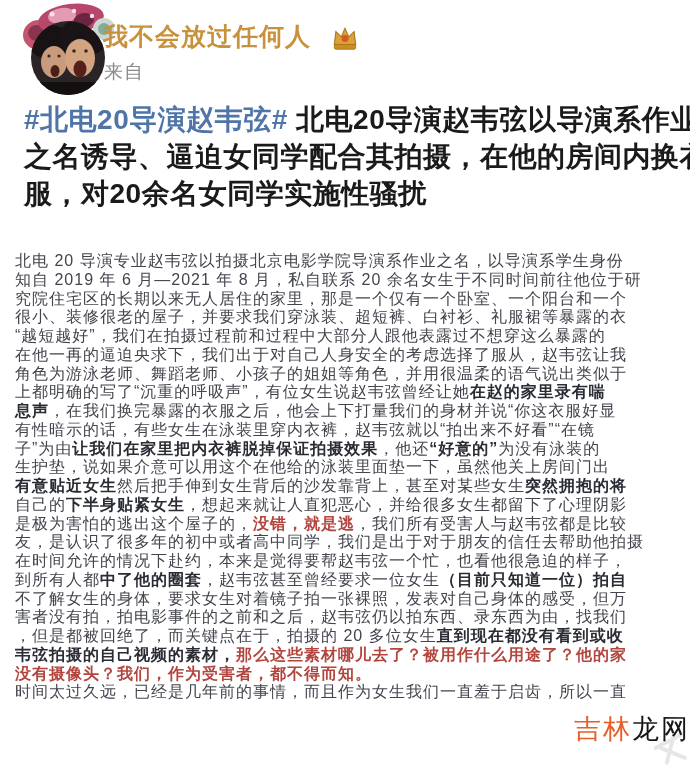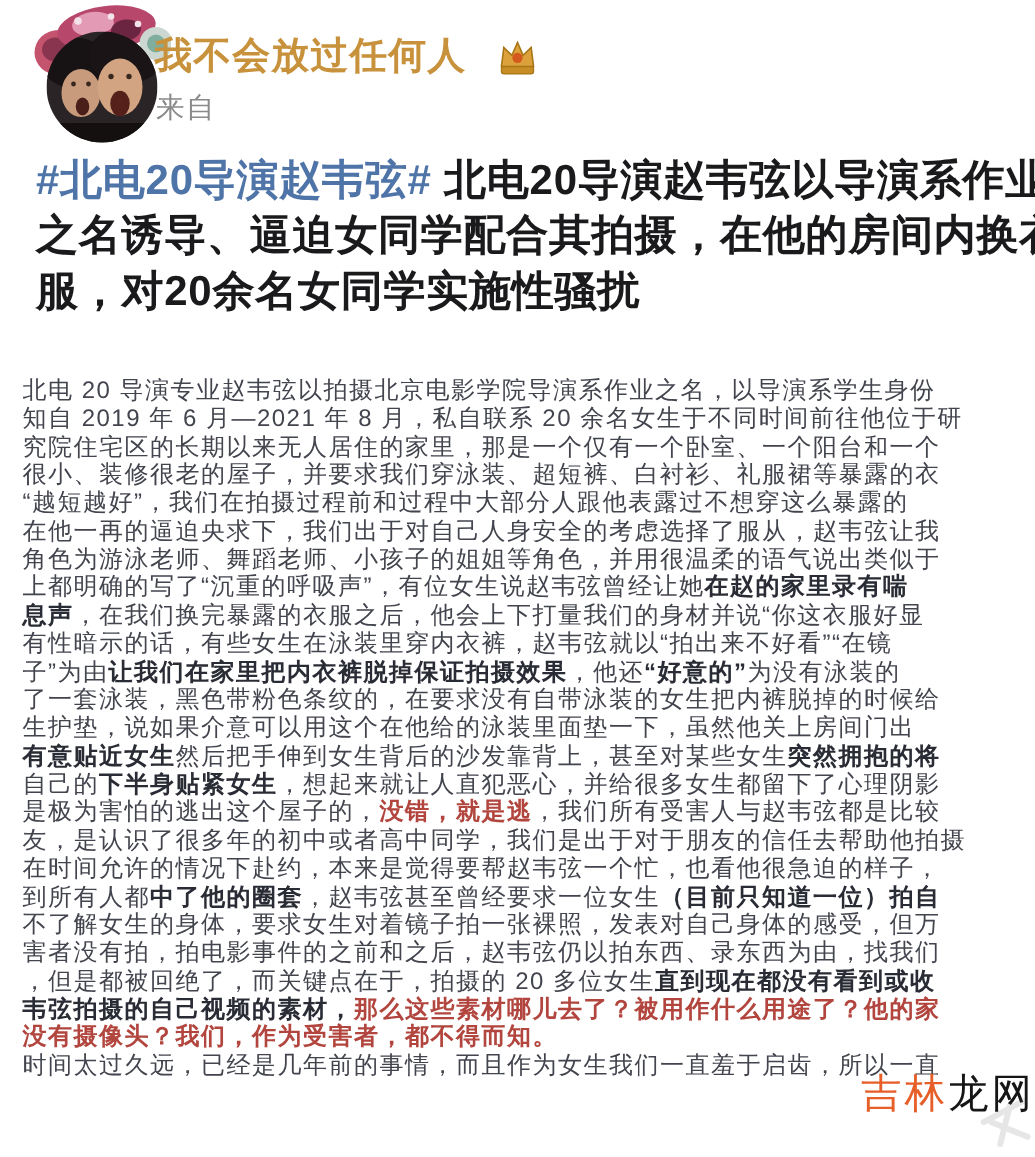--- a/index.html
+++ b/index.html
@@ -123,21 +123,20 @@
       <div class="tline"><span class="s-n">知自 2019 年 6 月—2021 年 8 月，私自联系 20 余名女生于不同时间前往他位于研</span></div>
       <div class="tline"><span class="s-n">究院住宅区的长期以来无人居住的家里，那是一个仅有一个卧室、一个阳台和一个</span></div>
       <div class="tline"><span class="s-n">很小、装修很老的屋子，并要求我们穿泳装、超短裤、白衬衫、礼服裙等暴露的衣</span></div>
       <div class="tline"><span class="s-n">“越短越好”，我们在拍摄过程前和过程中大部分人跟他表露过不想穿这么暴露的</span></div>
       <div class="tline"><span class="s-n">在他一再的逼迫央求下，我们出于对自己人身安全的考虑选择了服从，赵韦弦让我</span></div>
       <div class="tline"><span class="s-n">角色为游泳老师、舞蹈老师、小孩子的姐姐等角色，并用很温柔的语气说出类似于</span></div>
       <div class="tline"><span class="s-n">上都明确的写了“沉重的呼吸声”，有位女生说赵韦弦曾经让她</span><span class="s-b">在赵的家里录有喘</span></div>
       <div class="tline"><span class="s-b">息声</span><span class="s-n">，在我们换完暴露的衣服之后，他会上下打量我们的身材并说“你这衣服好显</span></div>
       <div class="tline"><span class="s-n">有性暗示的话，有些女生在泳装里穿内衣裤，赵韦弦就以“拍出来不好看”“在镜</span></div>
       <div class="tline"><span class="s-n">子”为由</span><span class="s-b">让我们在家里把内衣裤脱掉保证拍摄效果</span><span class="s-n">，他还</span><span class="s-b">“好意的”</span><span class="s-n">为没有泳装的</span></div>
-      <div class="tline"><span class="s-n">了一套泳装，黑色带粉色条纹的，在要求没有自带泳装的女生把内裤脱掉的时候给</span></div>
       <div class="tline"><span class="s-n">生护垫，说如果介意可以用这个在他给的泳装里面垫一下，虽然他关上房间门出</span></div>
       <div class="tline"><span class="s-b">有意贴近女生</span><span class="s-n">然后把手伸到女生背后的沙发靠背上，甚至对某些女生</span><span class="s-b">突然拥抱的将</span></div>
       <div class="tline"><span class="s-n">自己的</span><span class="s-b">下半身贴紧女生</span><span class="s-n">，想起来就让人直犯恶心，并给很多女生都留下了心理阴影</span></div>
       <div class="tline"><span class="s-n">是极为害怕的逃出这个屋子的，</span><span class="s-rb">没错，就是逃</span><span class="s-n">，我们所有受害人与赵韦弦都是比较</span></div>
       <div class="tline"><span class="s-n">友，是认识了很多年的初中或者高中同学，我们是出于对于朋友的信任去帮助他拍摄</span></div>
       <div class="tline"><span class="s-n">在时间允许的情况下赴约，本来是觉得要帮赵韦弦一个忙，也看他很急迫的样子，</span></div>
       <div class="tline"><span class="s-n">到所有人都</span><span class="s-b">中了他的圈套</span><span class="s-n">，赵韦弦甚至曾经要求一位女生</span><span class="s-b">（目前只知道一位）拍自</span></div>
       <div class="tline"><span class="s-n">不了解女生的身体，要求女生对着镜子拍一张裸照，发表对自己身体的感受，但万</span></div>
       <div class="tline"><span class="s-n">害者没有拍，拍电影事件的之前和之后，赵韦弦仍以拍东西、录东西为由，找我们</span></div>
       <div class="tline"><span class="s-n">，但是都被回绝了，而关键点在于，拍摄的 20 多位女生</span><span class="s-b">直到现在都没有看到或收</span></div>

